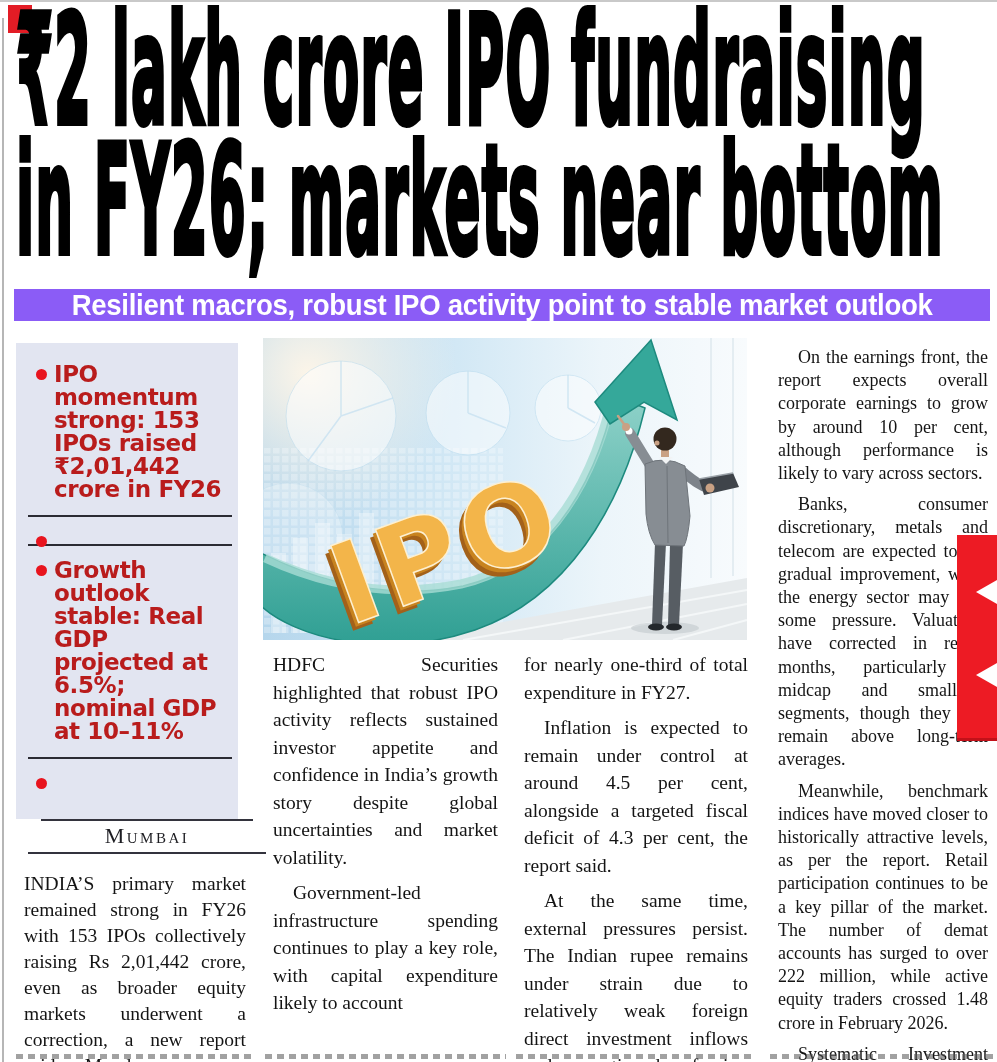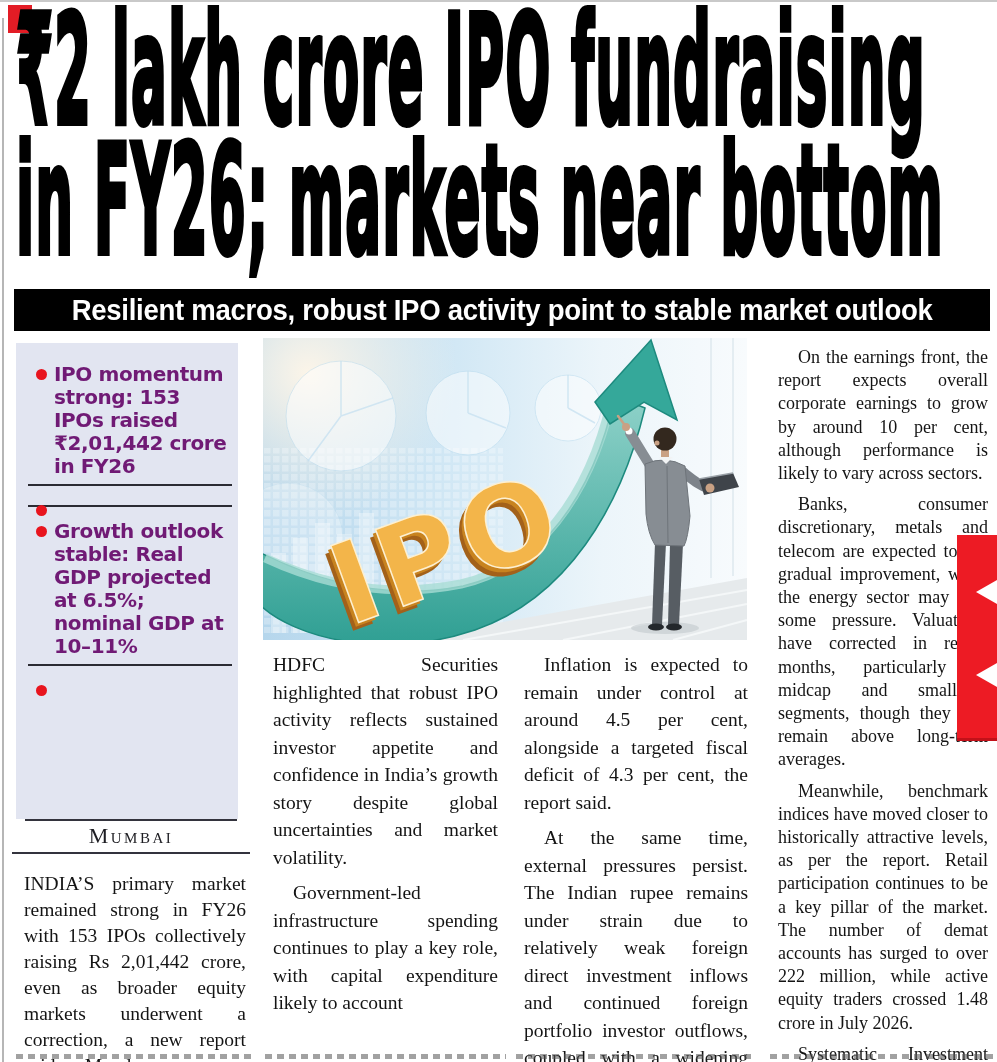--- a/index.html
+++ b/index.html
@@ -9,34 +9,34 @@
   .edge-top{position:absolute;left:0;top:0;width:997px;height:2px;background:#c9c9c9;}
   .edge-left{position:absolute;left:2px;top:18px;width:2px;height:1044px;background:#8f8f8f;opacity:.65;}
   .corner-mark{position:absolute;left:8px;top:5px;width:24px;height:28px;background:#e31c25;}
   
   .headline{position:absolute;left:16px;top:6px;width:975px;height:278px;margin:0;overflow:visible;}
   .hl-inner{display:block;width:2800px;transform:scaleX(0.35);transform-origin:0 0;
             font-family:"DejaVu Sans",sans-serif;font-weight:800;font-size:152px;line-height:130px;
             letter-spacing:3px;color:#000;-webkit-text-stroke:6px #000;white-space:nowrap;}
   .hl-line{display:block;}
   
-  .banner{position:absolute;left:14px;top:289px;width:976px;height:42px;background:#000000;
+  .banner{position:absolute;left:14px;top:289px;width:976px;height:32px;background:#8b5cf6;
           display:flex;align-items:center;justify-content:center;}
   .banner span{font-family:"Liberation Sans",sans-serif;font-weight:700;font-size:29px;color:#ffffff;
           letter-spacing:-0.3px;transform:scaleX(0.95);white-space:nowrap;}
   
   .highlights{position:absolute;left:16px;top:343px;width:222px;height:476px;background:#e2e5f1;
               box-sizing:border-box;padding-top:20px;}
-  .hl-item{position:relative;padding:0 8px 6px 38px;
-           font-family:"DejaVu Sans",sans-serif;font-weight:700;font-size:20px;line-height:23px;
-           letter-spacing:-0.4px;color:#701a75;}
+  .hl-item{position:relative;padding:0 8px 14px 38px;
+           font-family:"DejaVu Sans",sans-serif;font-weight:700;font-size:23px;line-height:23px;
+           letter-spacing:-0.4px;color:#b91c1c;}
   .bullet{position:absolute;left:20px;top:6px;width:11px;height:11px;border-radius:50%;background:#e8141e;}
   .hl-sep{border-top:2px solid #2b2b33;margin:0 6px 13px 12px;height:0;}
   
-  .dateline-wrap{position:absolute;left:12px;top:819px;width:238px;}
+  .dateline-wrap{position:absolute;left:28px;top:819px;width:238px;}
   .dateline-rule-top{border-top:2px solid #33333d;margin:0 13px;}
   .dateline-text{text-align:center;font-family:"Liberation Serif",serif;font-variant:small-caps;
                  font-size:22px;letter-spacing:2.5px;color:#1d1d22;padding:2px 0 3px;}
   .dateline-rule-bot{border-top:2px solid #33333d;}
   
   .photo{position:absolute;left:263px;top:338px;width:484px;height:302px;margin:0;overflow:hidden;}
   .photo svg{display:block;width:100%;height:100%;}
   
   .col{position:absolute;text-align:justify;hyphens:auto;-webkit-hyphens:auto;}
   .col p{margin:8px;}
@@ -199,29 +199,30 @@
     <p>INDIA’S primary market remained strong in FY26 with 153 IPOs collectively raising Rs 2,01,442 crore, even as broader equity markets underwent a correction, a new report said on Monday.</p>
     <p class="indent">In its outlook for FY27,</p>
   </section>
 
   <section class="col col2">
     <p>HDFC Securities highlighted that robust IPO activity reflects sustained investor appetite and confidence in India’s growth story despite global uncertainties and market volatility.</p>
     <p class="indent">Government-led infrastructure spending continues to play a key role, with capital expenditure likely to account</p>
   </section>
 
   <section class="col col3">
+    <p>for nearly one-third of total expenditure in FY27.</p>
     <p class="indent">Inflation is expected to remain under control at around 4.5 per cent, alongside a targeted fiscal deficit of 4.3 per cent, the report said.</p>
     <p class="indent">At the same time, external pressures persist. The Indian rupee remains under strain due to relatively weak foreign direct investment inflows and continued foreign portfolio investor outflows, coupled with a widening trade deficit.</p>
     <p class="indent">These factors have contributed to an ongoing depreciation trend that began in 2022.</p>
   </section>
 
   <section class="col col4">
     <p class="indent">On the earnings front, the report expects overall corporate earnings to grow by around 10 per cent, although performance is likely to vary across sectors.</p>
     <p class="indent">Banks, consumer discretionary, metals and telecom are expected to see gradual improvement, while the energy sector may face some pressure. Valuations have corrected in recent months, particularly in midcap and small-cap segments, though they still remain above long-term averages.</p>
-    <p class="indent">Meanwhile, benchmark indices have moved closer to historically attractive levels, as per the report. Retail participation continues to be a key pillar of the market. The number of demat accounts has surged to over 222 million, while active equity traders crossed 1.48 crore in July 2026.</p>
+    <p class="indent">Meanwhile, benchmark indices have moved closer to historically attractive levels, as per the report. Retail participation continues to be a key pillar of the market. The number of demat accounts has surged to over 222 million, while active equity traders crossed 1.48 crore in February 2026.</p>
     <p class="indent">Systematic Investment Plan inflows into mutual funds have remained robust, exceeding Rs 30,000 crore annually, the report noted.</p>
   </section>
 
   <div class="cutoff cut1"></div>
   <div class="cutoff cut2"></div>
   <div class="cutoff cut3"></div>
   <div class="cutoff cut4"></div>
 
   <div class="ribbon">
     <div class="notch n1"></div>

